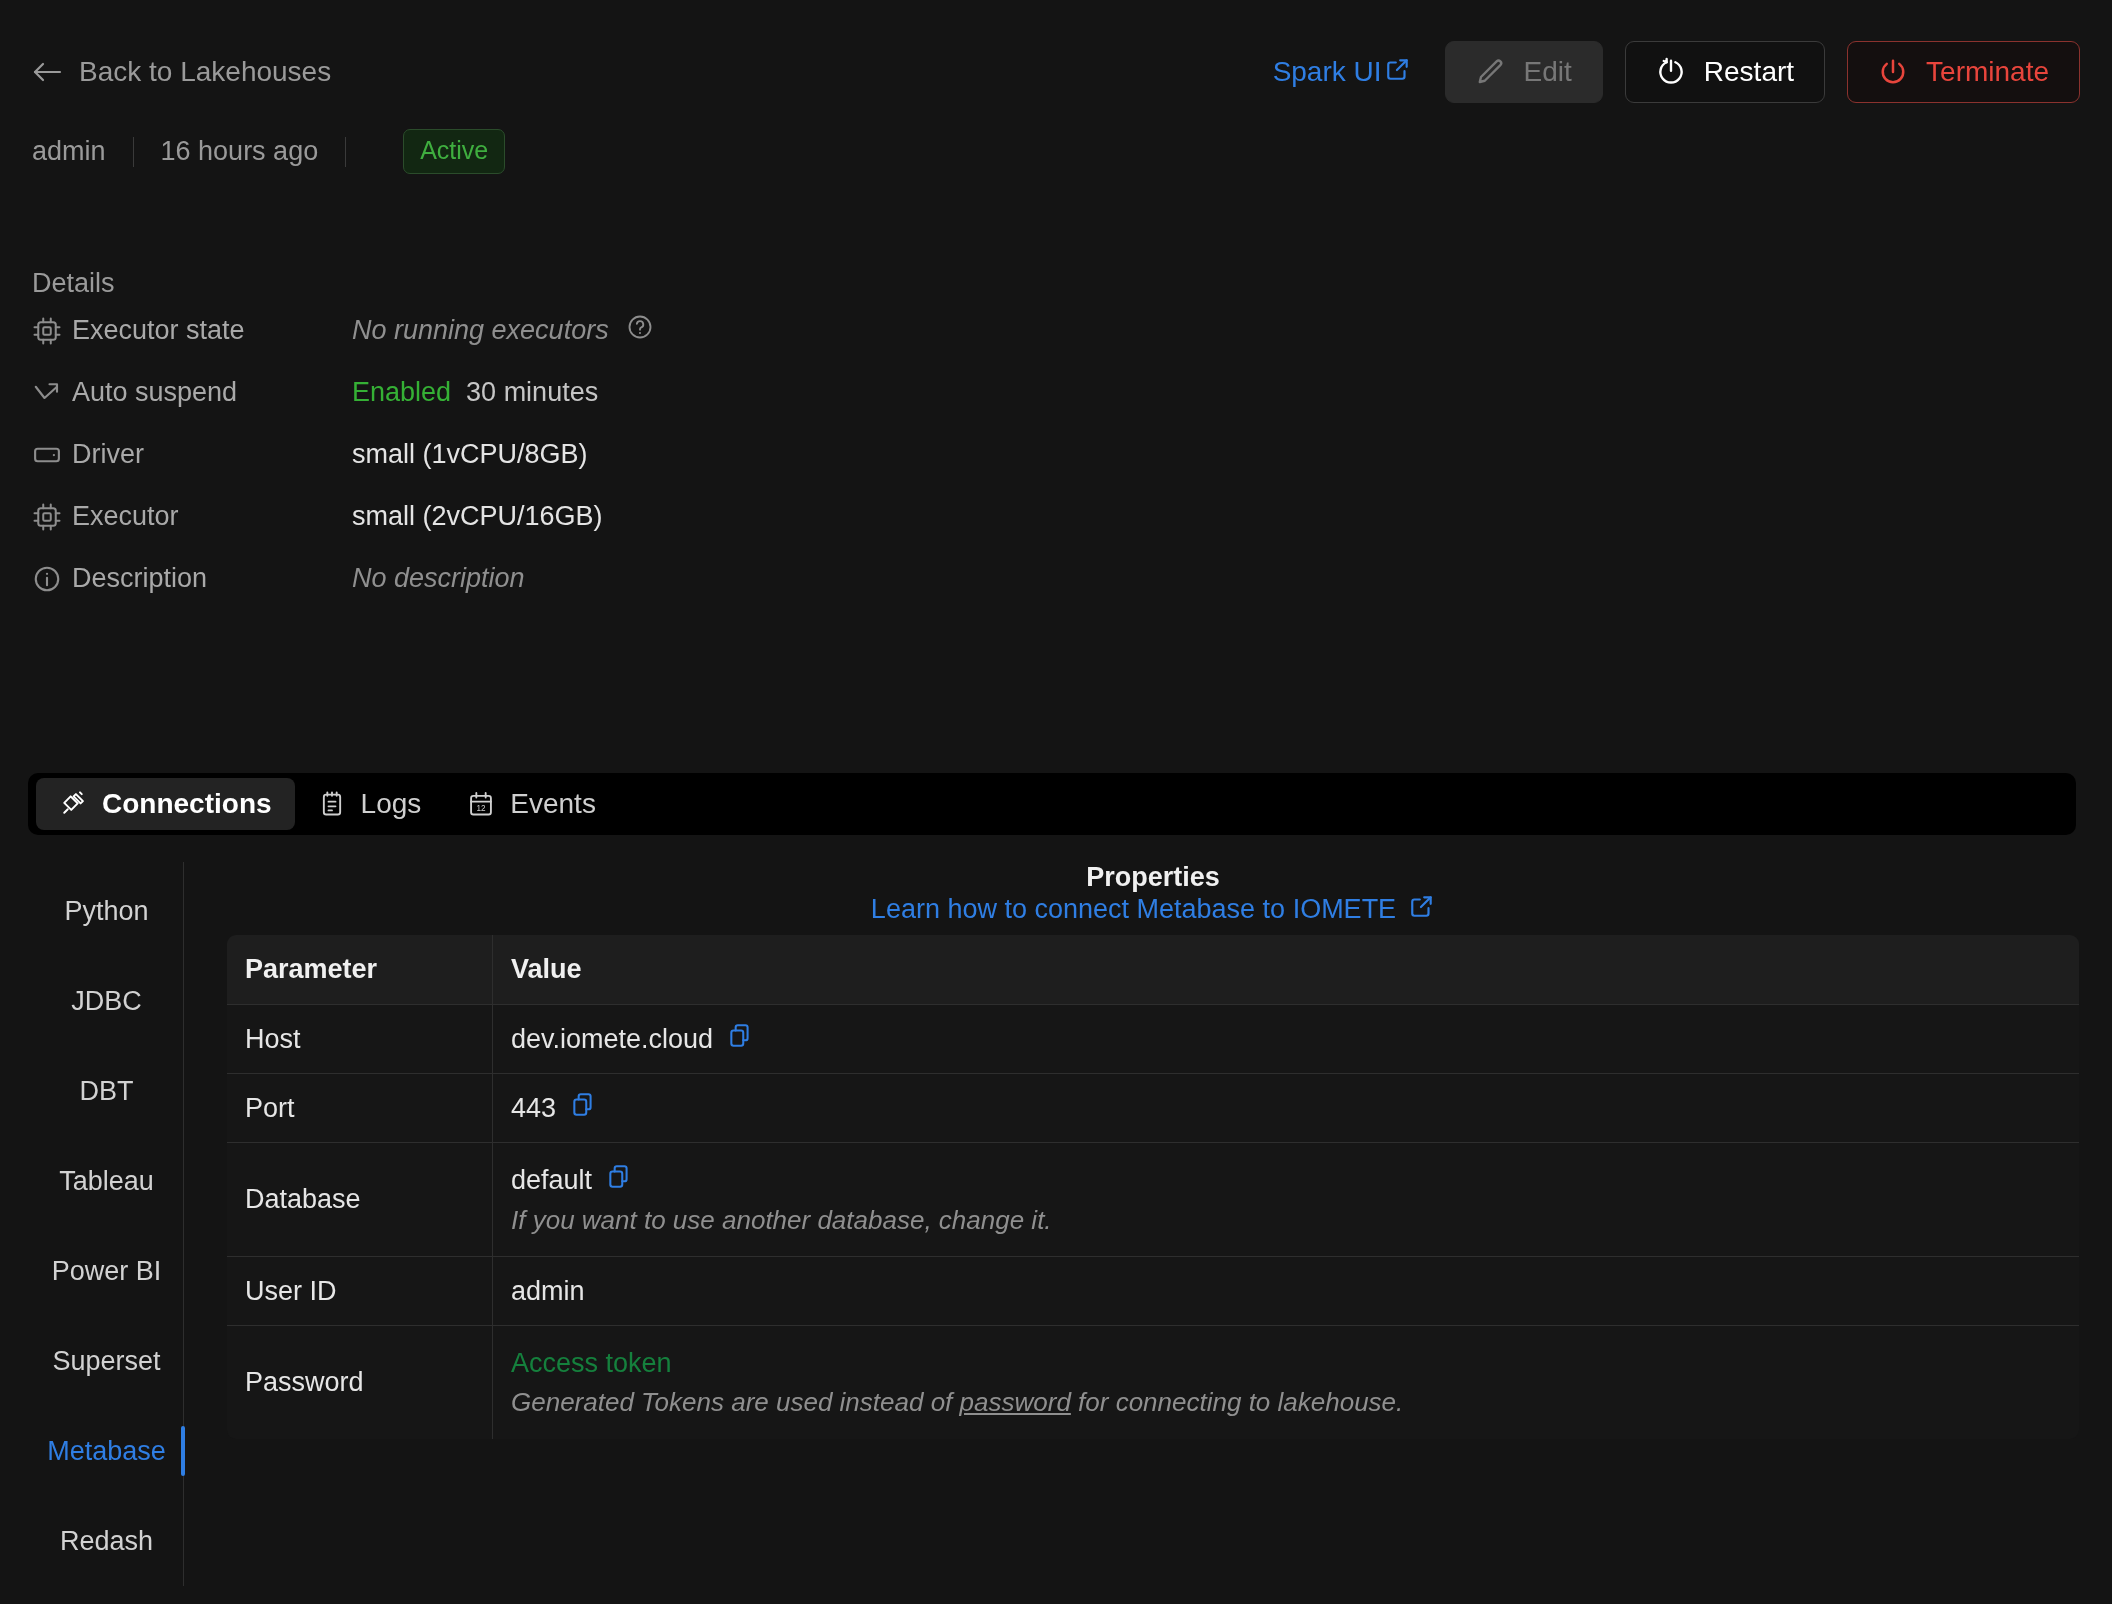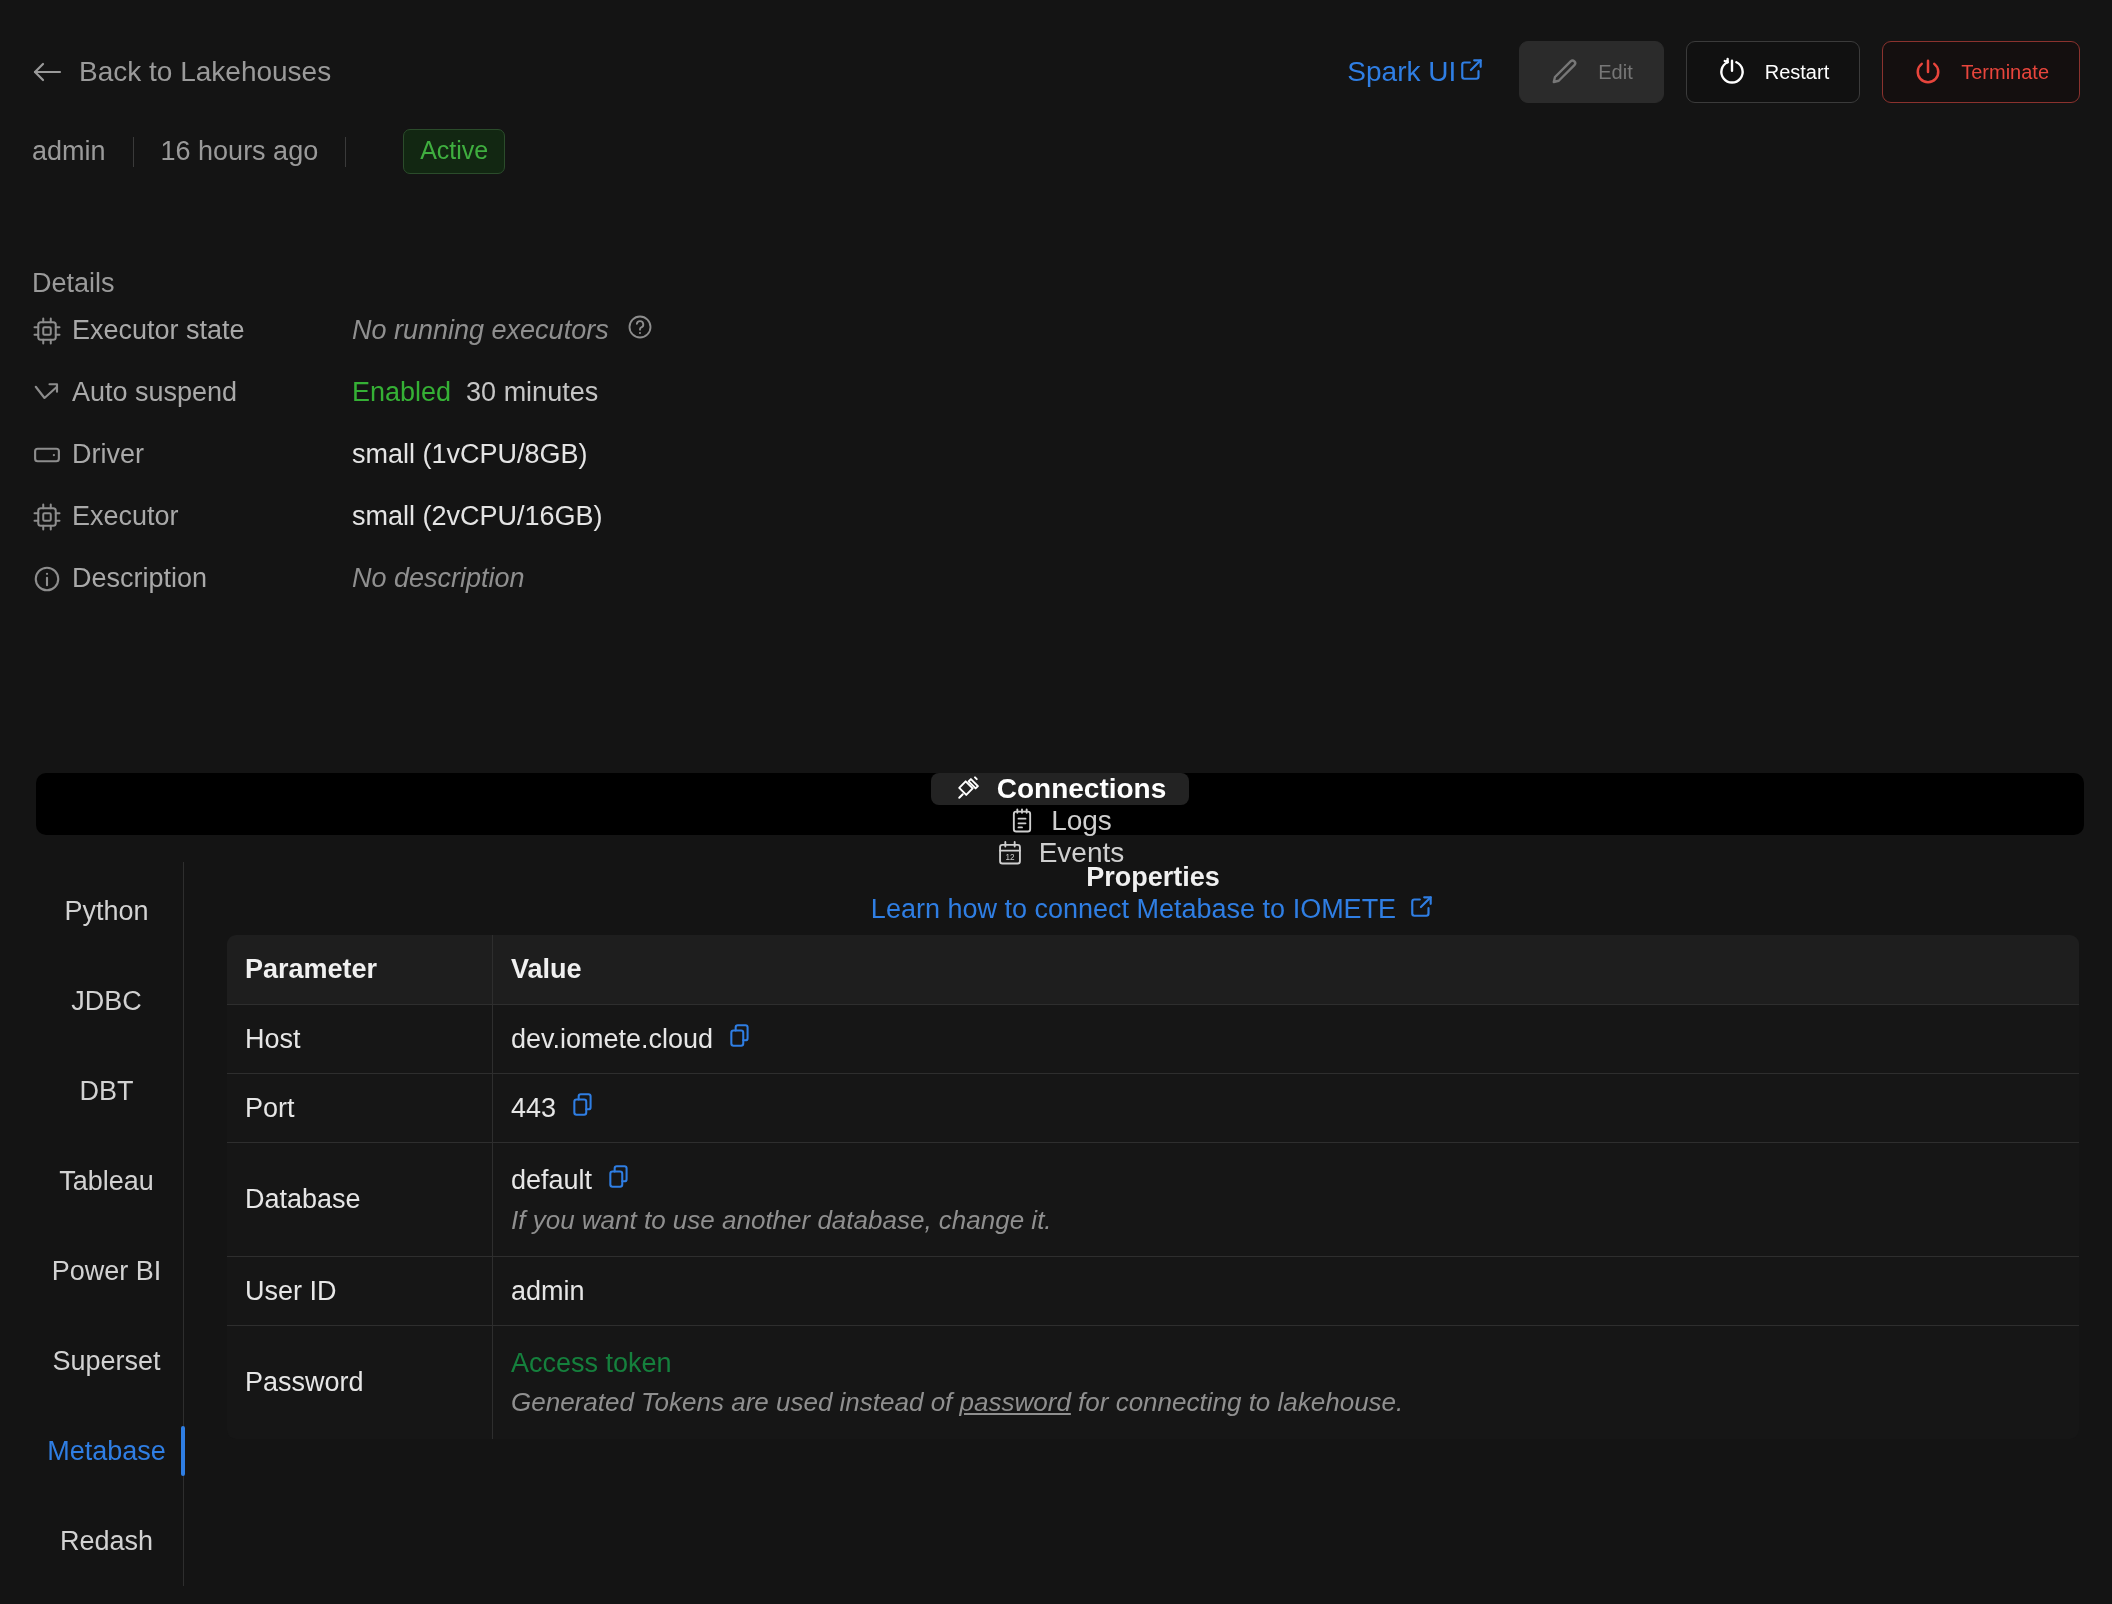--- a/index.html
+++ b/index.html
@@ -47,21 +47,21 @@
   }
 
   .btn {
     display: flex;
     align-items: center;
     justify-content: center;
     gap: 18px;
     height: 62px;
     padding: 8px 30px;
     border-radius: 9px;
-    font-size: 20px;
+    font-size: 28px;
     cursor: pointer;
     user-select: none;
     white-space: nowrap;
   }
   .btn-edit {
     background: #2b2b2b;
     color: #777777;
     border: 1px solid #2b2b2b;
     cursor: default;
   }
@@ -144,30 +144,29 @@
     width: 1px; height: 28px;
     background: #3a3a3a;
     margin: 0 25px;
   }
   .res-label { color: #a9a9a9; }
   .res-num { color: #ffffff; font-weight: bold; margin-left: 8px; }
 
   
   .tabbar {
     position: absolute;
-    left: 36px;
+    left: 28px;
     top: 773px;
     width: 2048px;
     height: 62px;
     background: #000000;
     border-radius: 10px;
     display: flex;
     align-items: center;
     padding: 0 8px;
-    flex-direction: column;
   }
   .tab {
     display: flex;
     align-items: center;
     gap: 15px;
     height: 52px;
     padding: 0 23px;
     border-radius: 8px;
     font-size: 28px;
     color: #cfcfcf;

